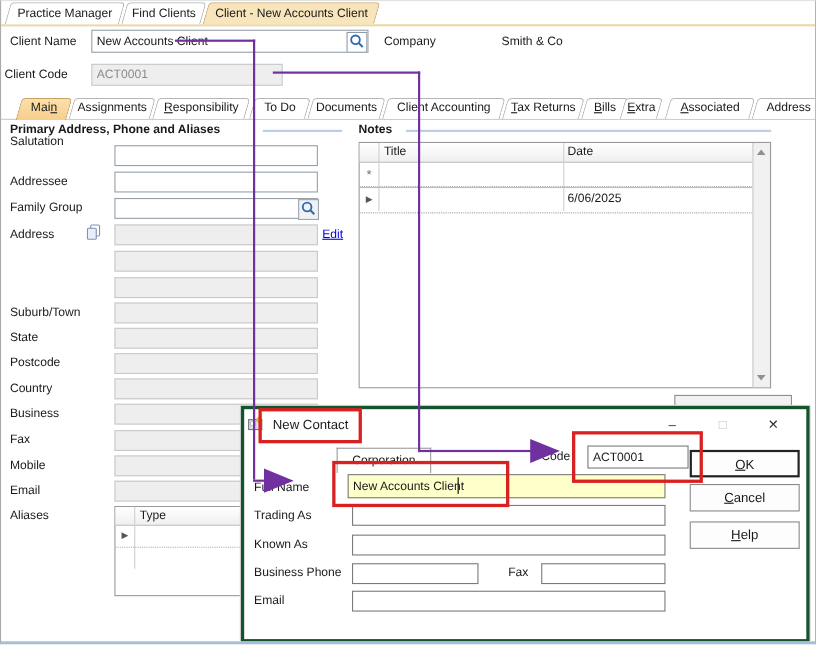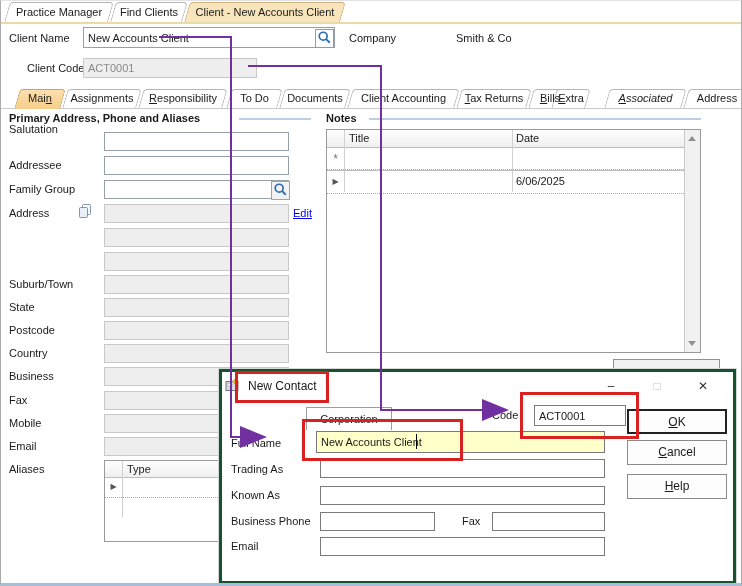--- a/index.html
+++ b/index.html
@@ -65,34 +65,34 @@
     <span>
       <svg width="15" height="15" viewBox="0 0 16 16" style="display:block;margin:0 auto;">
           <circle cx="6.6" cy="6.6" r="4.2" fill="none" stroke="#2D6BB4" stroke-width="1.8"></circle>
           <line x1="9.8" y1="9.8" x2="13.6" y2="13.6" stroke="#2D6BB4" stroke-width="2"></line>
         </svg>
     </span>
   </div>
   <div class="lbl" style="left:348px;top:31px;">Company</div>
   <div class="lbl" style="left:455px;top:31px;">Smith &amp; Co</div>
 
-  <div class="lbl" style="left:26px;top:61px;">Client Code</div>
+  <div class="lbl" style="left:3px;top:61px;">Client Code</div>
   <input class="txt dis" style="left: 82px; top: 57px; width: 174px; height: 20px;" readonly="" value="ACT0001">
 
   <div class="abs" style="left:0;top:107px;width:742px;height:1px;background:#C9C9C9;"></div>
   <div class="tab activeMain" style="left:16px;top:88px;width:46px;height:20px;line-height:19px;z-index:2;"><span><span>Mai</span><span class="ul">n</span><span></span></span></div>
   <div class="tab" style="left:64px;top:88px;width:74px;height:19px;line-height:19px;"><span><span>Assignments</span><span class="ul"></span><span></span></span></div>
   <div class="tab" style="left:140px;top:88px;width:84px;height:19px;line-height:19px;"><span><span></span><span class="ul">R</span><span>esponsibility</span></span></div>
   <div class="tab" style="left:228px;top:88px;width:51px;height:19px;line-height:19px;"><span><span>To Do</span><span class="ul"></span><span></span></span></div>
   <div class="tab" style="left:281px;top:88px;width:66px;height:19px;line-height:19px;"><span><span>Documents</span><span class="ul"></span><span></span></span></div>
   <div class="tab" style="left:349px;top:88px;width:107px;height:19px;line-height:19px;"><span><span>Client Accounting</span><span class="ul"></span><span></span></span></div>
   <div class="tab" style="left:458px;top:88px;width:70px;height:19px;line-height:19px;"><span><span></span><span class="ul">T</span><span>ax Returns</span></span></div>
   <div class="tab" style="left:530px;top:88px;width:38px;height:19px;line-height:19px;text-align:center;"><span><span></span><span class="ul">B</span><span>ills</span></span></div>
-  <div class="tab" style="left:553px;top:88px;width:34px;height:19px;line-height:19px;"><span><span></span><span class="ul">E</span><span>xtra</span></span></div>
-  <div class="tab" style="left:606px;top:88px;width:77px;height:19px;line-height:19px;font-style:italic;"><span><span></span><span class="ul">A</span><span>ssociated</span></span></div>
+  <div class="tab" style="left:565px;top:88px;width:34px;height:19px;line-height:19px;"><span><span></span><span class="ul">E</span><span>xtra</span></span></div>
+  <div class="tab" style="left:606px;top:88px;width:77px;height:19px;line-height:19px;"><span><span></span><span class="ul">A</span><span>ssociated</span></span></div>
   <div class="tab" style="left:685px;top:88px;width:62px;height:19px;line-height:19px;"><span><span>Address</span><span class="ul"></span><span></span></span></div>
 
   <div class="lbl bold" style="left:8px;top:111px;">Primary Address, Phone and Aliases</div>
   <div class="hline" style="left:238px;top:117px;width:72px;"></div>
   <div class="lbl bold" style="left:325px;top:111px;">Notes</div>
   <div class="hline" style="left:368px;top:117px;width:332px;"></div>
 
   <div class="lbl" style="left:8px;top:122px;">Salutation</div>
   <input class="txt" style="left: 103px; top: 131px; width: 185px; height: 19px;">
   <div class="lbl" style="left:8px;top:158px;">Addressee</div>

